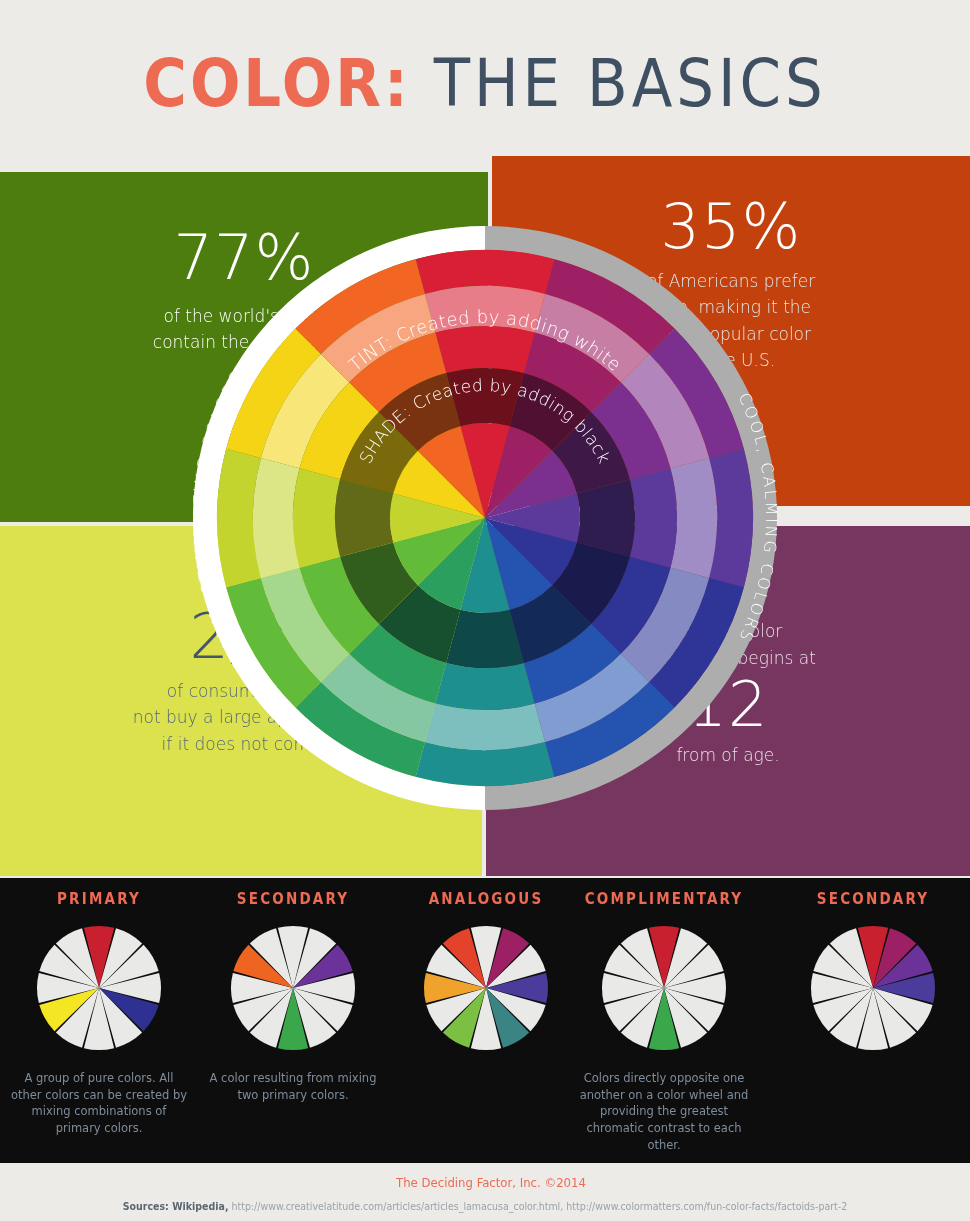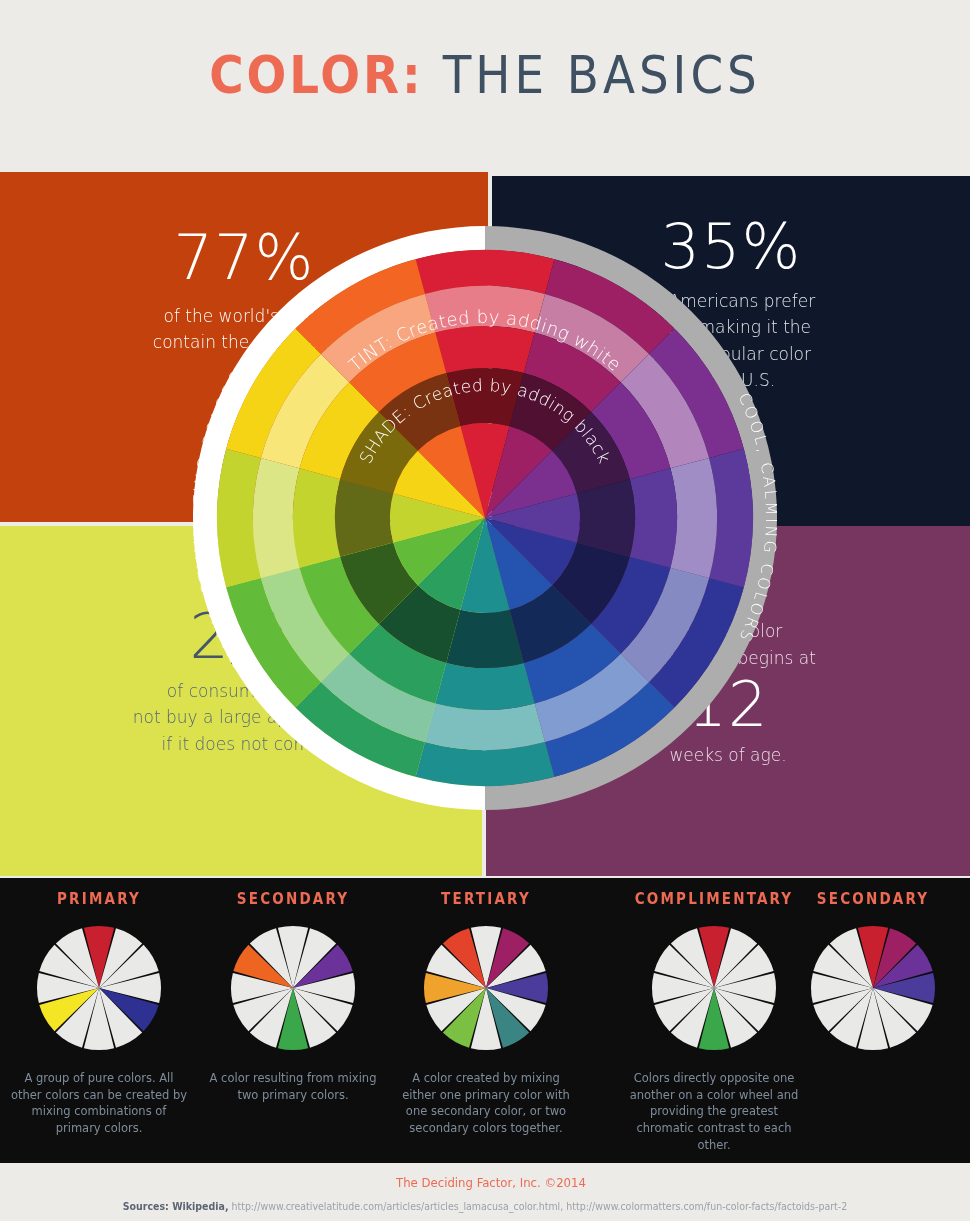--- a/index.html
+++ b/index.html
@@ -12,43 +12,43 @@
     background:#ecebe8;
     overflow:hidden;
   }
 
   
   #header {
     position:absolute; left:0; top:0; width:970px; height:170px;
     background:#ecebe8;
   }
   #title {
-    position:absolute; left:0; top:40px; width:970px;
+    position:absolute; left:0; top:48px; width:970px;
     text-align:center;
-    font-size:52px; line-height:70px;
+    font-size:66px; line-height:70px;
     letter-spacing:4px;
     white-space:nowrap;
   }
   #title .word-color {
     color:#ed6a53; font-weight:bold;
     font-family:"DejaVu Sans Condensed","Liberation Sans Narrow","Liberation Sans",sans-serif;
     font-stretch:condensed;
     letter-spacing:3px;
   }
   #title .word-rest {
     color:#3f5063; font-weight:300;
     font-family:"DejaVu Sans Condensed","Liberation Sans Narrow","Liberation Sans",sans-serif;
     font-stretch:condensed;
     letter-spacing:4px;
   }
 
   
   .quad { position:absolute; }
-  #quad-tl { left:0;   top:172px; width:488px; height:350px; background:#c2410c; }
-  #quad-tr { left:492px; top:176px; width:478px; height:350px; background:#0f172a; }
+  #quad-tl { left:0;   top:172px; width:488px; height:350px; background:#4d7c0f; }
+  #quad-tr { left:492px; top:156px; width:478px; height:350px; background:#c2410c; }
   #quad-bl { left:0;   top:526px; width:482px; height:350px; background:#dce24e; }
   #quad-br { left:486px; top:526px; width:484px; height:350px; background:#76365f; }
 
   .stat-block { position:absolute; width:100%; text-align:center; }
   .bignum {
     font-weight:300;
     font-family:"DejaVu Sans","Liberation Sans",sans-serif;
     letter-spacing:1px;
     line-height:1.0;
   }
@@ -84,21 +84,21 @@
 
   
   #bottom {
     position:absolute; left:0; top:878px; width:970px; height:285px;
     background:#0d0d0d;
   }
   .card { position:absolute; top:12px; width:194px; text-align:center; }
   #card-0 { left:2px; }
   #card-1 { left:196px; }
   #card-2 { left:389px; }
-  #card-3 { left:617px; }
+  #card-3 { left:567px; }
   #card-4 { left:776px; }
 
   .card-title {
     font-size:15px; color:#ed6a53; letter-spacing:2.2px;
     font-weight:bold;
     font-family:"DejaVu Sans Condensed","Liberation Sans Narrow","Liberation Sans",sans-serif;
     font-stretch:condensed;
   }
   .card-wheel { margin:14px auto 0; display:block; }
   .card-desc {
@@ -177,21 +177,21 @@
   </div>
 
   <div class="quad" id="quad-br">
     <div class="stat-block" id="br-stat">
       <div class="subtext">
         <div>Human color</div>
         <div>preference begins at</div>
       </div>
       <div class="bignum">12</div>
       <div class="subtext">
-        <div>weeks of age.</div>
+        <div>from of age.</div>
       </div>
     </div>
   </div>
 
   <div id="wheel-wrap">
     <svg id="wheel-svg" width="584" height="584" viewBox="0 0 584 584">
       <defs>
         <path id="arc-tint" d="M 292 292 m -195 0 a 195 195 0 0 1 390 0" fill="none"></path>
         <path id="arc-shade" d="M 292 292 m -127 0 a 127 127 0 0 1 254 0" fill="none"></path>
         <path id="arc-warm" d="M 292 292 m 0 281 a 281 281 0 0 1 0 -562" fill="none"></path>
@@ -318,38 +318,37 @@
             <path d="M 66 66 L 21.476169538682278 109.14659338872347 A 62 62 0 0 1 6.372038807948904 82.98547155893085 Z" fill="#e9e9e7"></path>
             <path d="M 66 66 L 5.8679350523457 81.10413073073339 A 62 62 0 0 1 5.867935052345686 50.895869269266655 Z" fill="#e9e9e7"></path>
             <path d="M 66 66 L 6.37203880794889 49.01452844106922 A 62 62 0 0 1 21.47616953868225 22.853406611276554 Z" fill="#ee6421"></path>
             <path d="M 66 66 L 22.853406611276476 21.47616953868232 A 62 62 0 0 1 49.014528441069146 6.372038807948911 Z" fill="#e9e9e7"></path>
           </g>
         </svg>
       <div class="card-desc">A color resulting from mixing two primary colors.</div>
     </div>
 
     <div class="card" id="card-2">
-      <div class="card-title">TERTIARY</div>
+      <div class="card-title">ANALOGOUS</div>
       <svg class="card-wheel" width="132" height="132" viewBox="0 0 132 132">
           <g>
             <path d="M 66 66 L 50.89586926926662 5.867935052345693 A 62 62 0 0 1 81.10413073073339 5.867935052345693 Z" fill="#e9e9e7"></path>
             <path d="M 66 66 L 82.98547155893081 6.372038807948897 A 62 62 0 0 1 109.14659338872349 21.476169538682292 Z" fill="#9e2064"></path>
             <path d="M 66 66 L 110.52383046131771 22.85340661127651 A 62 62 0 0 1 125.62796119205112 49.0145284410692 Z" fill="#e9e9e7"></path>
             <path d="M 66 66 L 126.1320649476543 50.89586926926661 A 62 62 0 0 1 126.1320649476543 81.1041307307334 Z" fill="#4b3b9a"></path>
             <path d="M 66 66 L 125.6279611920511 82.98547155893081 A 62 62 0 0 1 110.52383046131771 109.14659338872349 Z" fill="#e9e9e7"></path>
             <path d="M 66 66 L 109.14659338872349 110.52383046131771 A 62 62 0 0 1 82.98547155893081 125.6279611920511 Z" fill="#3a8583"></path>
             <path d="M 66 66 L 81.10413073073339 126.1320649476543 A 62 62 0 0 1 50.89586926926662 126.1320649476543 Z" fill="#e9e9e7"></path>
             <path d="M 66 66 L 49.01452844106919 125.6279611920511 A 62 62 0 0 1 22.85340661127651 110.52383046131771 Z" fill="#7cc043"></path>
             <path d="M 66 66 L 21.476169538682278 109.14659338872347 A 62 62 0 0 1 6.372038807948904 82.98547155893085 Z" fill="#e9e9e7"></path>
             <path d="M 66 66 L 5.8679350523457 81.10413073073339 A 62 62 0 0 1 5.867935052345686 50.895869269266655 Z" fill="#f0a32c"></path>
             <path d="M 66 66 L 6.37203880794889 49.01452844106922 A 62 62 0 0 1 21.47616953868225 22.853406611276554 Z" fill="#e9e9e7"></path>
             <path d="M 66 66 L 22.853406611276476 21.47616953868232 A 62 62 0 0 1 49.014528441069146 6.372038807948911 Z" fill="#e3432a"></path>
           </g>
         </svg>
-      <div class="card-desc">A color created by mixing either one primary color with one secondary color, or two secondary colors together.</div>
     </div>
 
     <div class="card" id="card-3">
       <div class="card-title">COMPLIMENTARY</div>
       <svg class="card-wheel" width="132" height="132" viewBox="0 0 132 132">
           <g>
             <path d="M 66 66 L 50.89586926926662 5.867935052345693 A 62 62 0 0 1 81.10413073073339 5.867935052345693 Z" fill="#c8202f"></path>
             <path d="M 66 66 L 82.98547155893081 6.372038807948897 A 62 62 0 0 1 109.14659338872349 21.476169538682292 Z" fill="#e9e9e7"></path>
             <path d="M 66 66 L 110.52383046131771 22.85340661127651 A 62 62 0 0 1 125.62796119205112 49.0145284410692 Z" fill="#e9e9e7"></path>
             <path d="M 66 66 L 126.1320649476543 50.89586926926661 A 62 62 0 0 1 126.1320649476543 81.1041307307334 Z" fill="#e9e9e7"></path>

